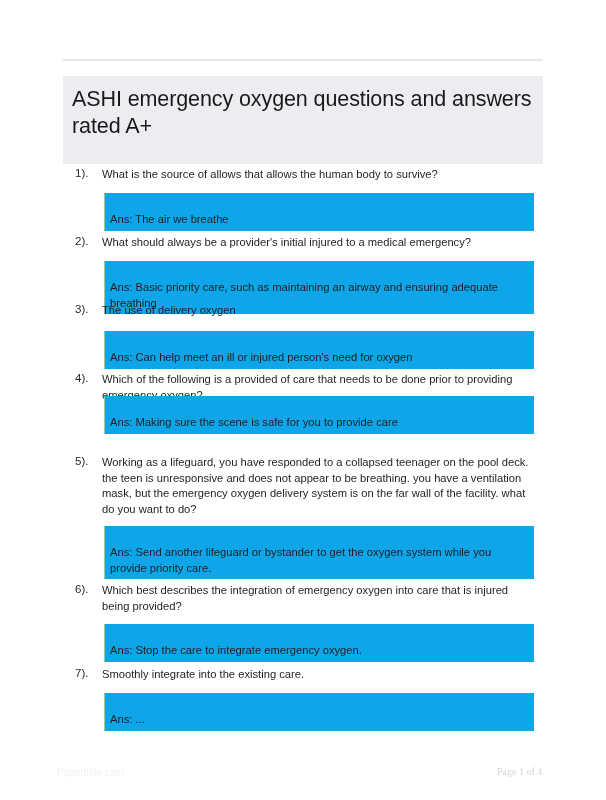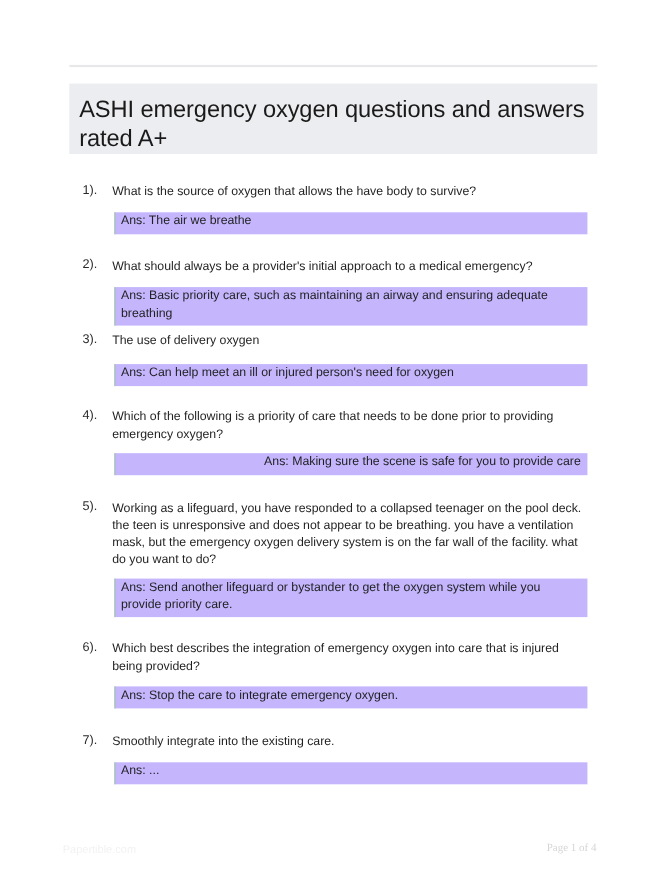--- a/index.html
+++ b/index.html
@@ -21,21 +21,21 @@
       top: 59px;
       width: 480px;
       height: 2px;
       background: #e8e8ea;
     }
     .title-box {
       position: absolute;
       left: 63px;
       top: 76px;
       width: 480px;
-      height: 64px;
+      height: 88px;
       background: #ecedf0;
       box-sizing: border-box;
       padding: 10px 10px 0 9px;
     }
     .title-box h1 {
       margin: 0;
       font-weight: normal;
       font-size: 21.5px;
       line-height: 27px;
       color: #1a1a1a;
@@ -65,23 +65,23 @@
       top: 0;
       width: 432px;
       font-size: 11.2px;
       line-height: 15.6px;
       color: #1f1f1f;
     }
     .qa .answer {
       position: absolute;
       left: 104px;
       width: 430px;
-      background: #c4b5fd;
+      background: #0ea5e9;
       box-sizing: border-box;
-      padding: 1px 6px 3px 5px;
+      padding: 19px 6px 3px 5px;
       font-size: 11.2px;
       line-height: 15.6px;
       color: #1f1f1f;
       border-left: 1px solid #9cc7a4;
     }
     .footer-left {
       position: absolute;
       left: 57px;
       top: 767px;
       font-size: 10px;
@@ -102,40 +102,40 @@
 <div class="top-rule"></div>
 
 <div class="title-box">
   <h1>ASHI emergency oxygen questions and answers rated A+</h1>
 </div>
 
 <div class="qa-list">
 
   <div class="qa" style="top:167px;">
     <span class="num">1).</span>
-    <div class="question">What is the source of oxygen that allows the have body to survive?</div>
+    <div class="question">What is the source of allows that allows the human body to survive?</div>
     <div class="answer" style="top:26px;">Ans: The air we breathe</div>
   </div>
 
   <div class="qa" style="top:235px;">
     <span class="num">2).</span>
-    <div class="question">What should always be a provider's initial approach to a medical emergency?</div>
+    <div class="question">What should always be a provider's initial injured to a medical emergency?</div>
     <div class="answer" style="top:26px;">Ans: Basic priority care, such as maintaining an airway and ensuring adequate breathing</div>
   </div>
 
   <div class="qa" style="top:303px;">
     <span class="num">3).</span>
     <div class="question">The use of delivery oxygen</div>
     <div class="answer" style="top:28px;">Ans: Can help meet an ill or injured person's need for oxygen</div>
   </div>
 
   <div class="qa" style="top:372px;">
     <span class="num">4).</span>
-    <div class="question">Which of the following is a priority of care that needs to be done prior to providing emergency oxygen?</div>
-    <div class="answer" style="top:40px;text-align:right;">Ans: Making sure the scene is safe for you to provide care</div>
+    <div class="question">Which of the following is a provided of care that needs to be done prior to providing emergency oxygen?</div>
+    <div class="answer" style="top:24px;">Ans: Making sure the scene is safe for you to provide care</div>
   </div>
 
   <div class="qa" style="top:455px;">
     <span class="num">5).</span>
     <div class="question">Working as a lifeguard, you have responded to a collapsed teenager on the pool deck. the teen is unresponsive and does not appear to be breathing. you have a ventilation mask, but the emergency oxygen delivery system is on the far wall of the facility. what do you want to do?</div>
     <div class="answer" style="top:71px;">Ans: Send another lifeguard or bystander to get the oxygen system while you provide priority care.</div>
   </div>
 
   <div class="qa" style="top:583px;">
     <span class="num">6).</span>

